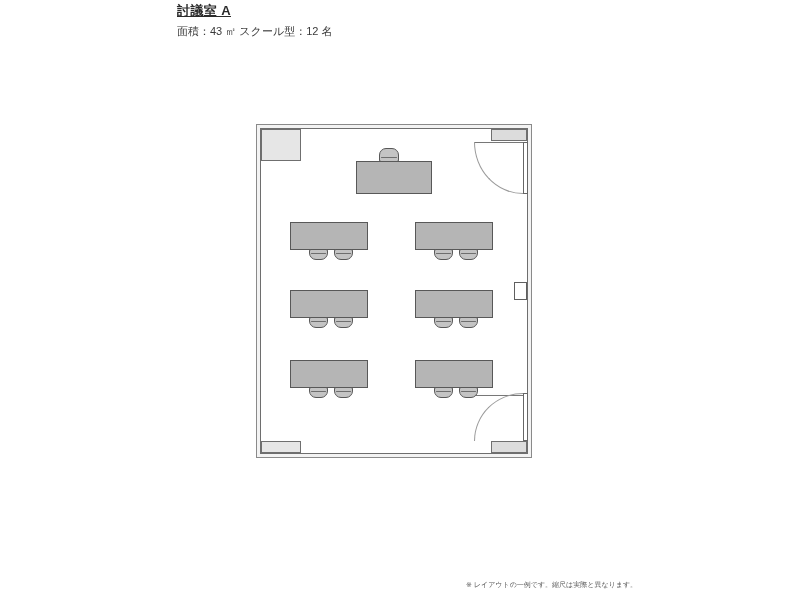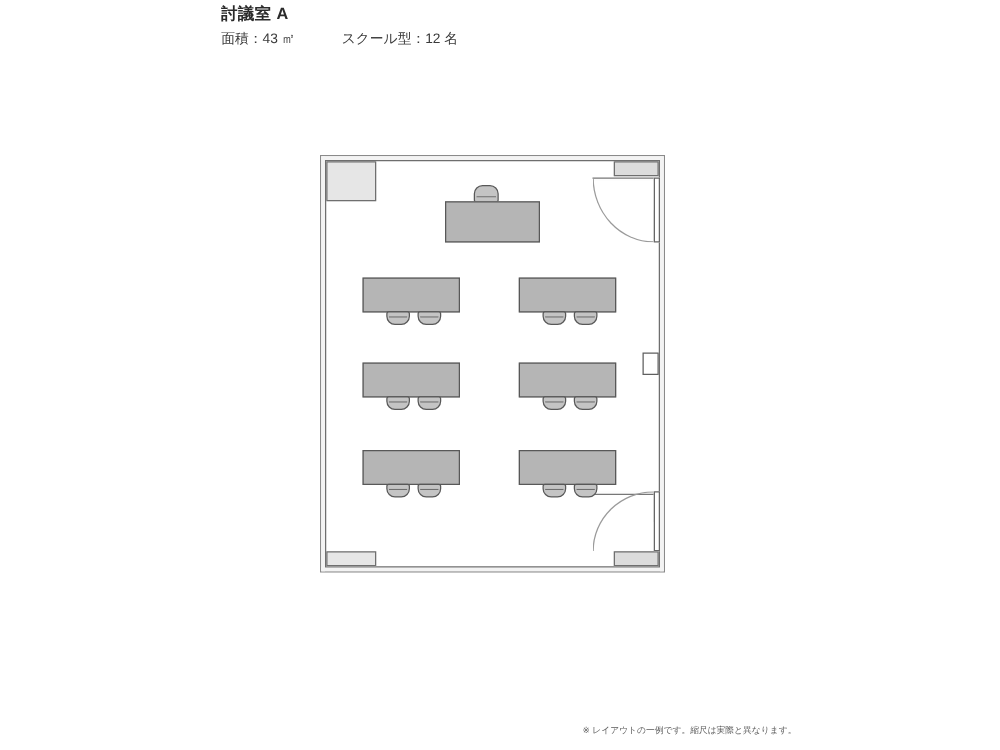--- a/index.html
+++ b/index.html
@@ -10,25 +10,25 @@
     color:#333333;
     position:relative;
     overflow:hidden;
   }
   #root{position:absolute;left:0;top:0;width:800px;height:600px;}
 
   
   .header{position:absolute;left:177px;top:3px;width:420px;}
   .room-title{
     font-size:13px;font-weight:bold;color:#2b2b2b;
-    letter-spacing:.4px;line-height:16px;margin:0;
+    letter-spacing:.4px;line-height:16px;margin:0;text-decoration:underline;
   }
   .meta-row{margin-top:5px;font-size:11px;color:#3a3a3a;line-height:14px;white-space:nowrap;}
   .meta-area{display:inline-block;}
-  .meta-style{display:inline-block;margin-left:34px;}
+  .meta-style{display:inline-block;}
 
   
   .footnote{
     position:absolute;left:466px;top:580px;width:300px;
     font-size:7px;color:#5a5a5a;line-height:10px;white-space:nowrap;
   }
 
   
   .plan{position:absolute;left:256px;top:124px;width:276px;height:334px;}
 

